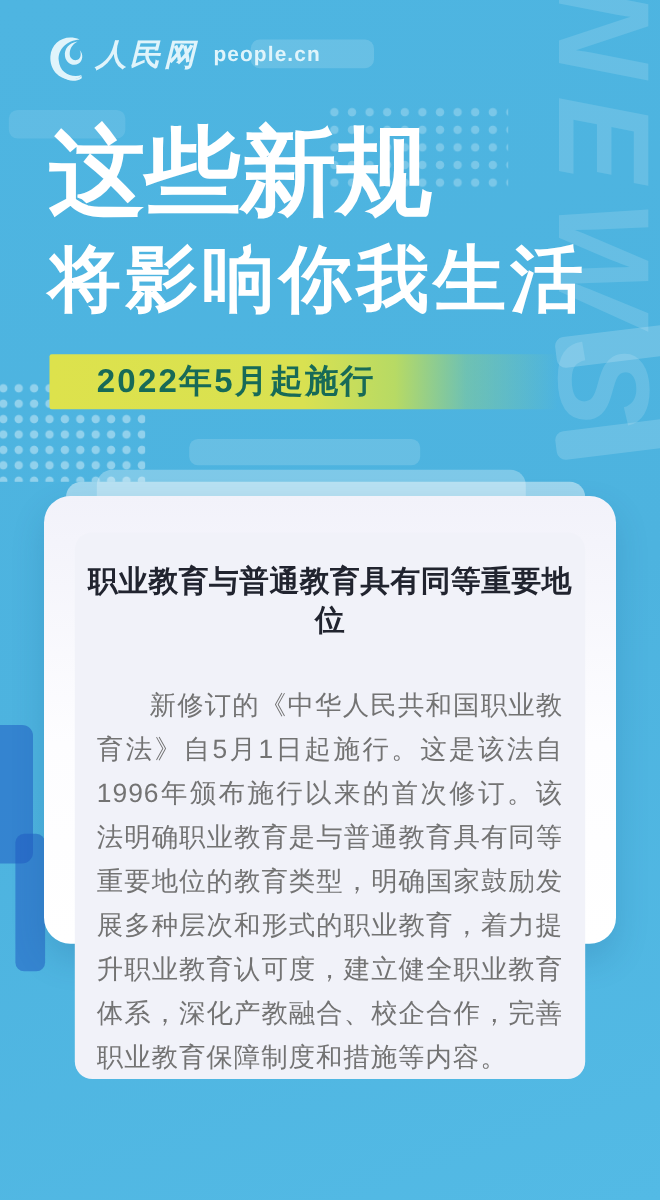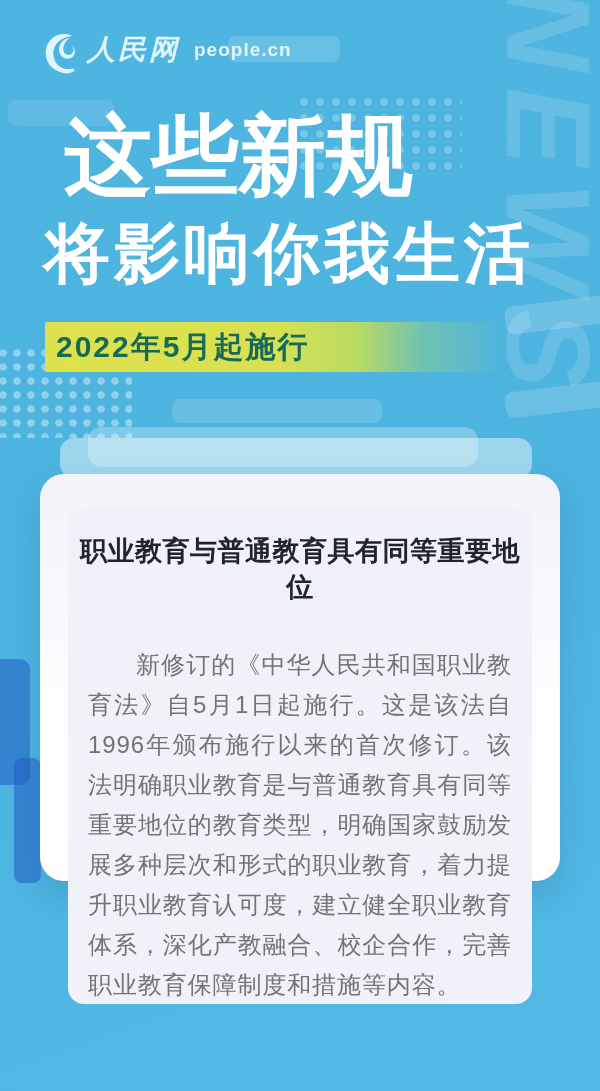--- a/index.html
+++ b/index.html
@@ -33,33 +33,33 @@
   .blue-rect-b{left:14px;top:758px;width:27px;height:125px;border-radius:8px;}
   
   .logo{position:absolute;left:42px;top:28px;display:flex;align-items:flex-start;gap:7px;
     color:#e0f4fb;z-index:5;}
   .logo-icon{width:38px;height:50px;}
   .logo-texts{display:flex;flex-direction:row;line-height:1;margin-top:8px;}
   .logo-cn{font-size:28px;font-weight:700;font-style:italic;letter-spacing:3px;}
   .logo-en{font-size:19px;font-weight:700;letter-spacing:1px;margin-top:4px;margin-left:14px;}
   
   .title{position:absolute;left:44px;top:112px;color:#ffffff;z-index:4;line-height:1;}
-  .title-l1{font-size:88px;font-weight:900;letter-spacing:-1px;margin-left:20px;}
+  .title-l1{font-size:88px;font-weight:900;letter-spacing:-1px;}
   .title-l2{font-size:66px;font-weight:900;letter-spacing:4px;margin-top:20px;}
   
   .badge{position:absolute;left:45px;top:322px;width:462px;height:50px;line-height:50px;
-    box-sizing:border-box;padding-left:11px;z-index:3;border-radius:2px;
+    box-sizing:border-box;padding-left:43px;z-index:3;border-radius:2px;
     font-size:30px;font-weight:700;letter-spacing:2px;color:#176a57;
     background:linear-gradient(90deg,#dde24c 0%,#d9e151 50%,#b7da64 68%,
       rgba(150,210,125,0.45) 82%,rgba(120,205,160,0) 100%);}
   
   .stack{position:absolute;border-radius:14px;z-index:5;}
   .stack-1{left:88px;top:427px;width:390px;height:40px;background:rgba(255,255,255,0.28);}
   .stack-2{left:60px;top:438px;width:472px;height:40px;background:rgba(255,255,255,0.45);}
-  .card{position:absolute;left:40px;top:474px;width:520px;height:407px;border-radius:24px;
+  .card{position:absolute;left:40px;top:451px;width:520px;height:407px;border-radius:24px;
     background:linear-gradient(180deg,#f2f2fa 0%,#fdfdff 55%,#ffffff 100%);
     box-shadow:0 14px 30px rgba(25,80,125,0.18);z-index:6;}
   .card-inner{position:absolute;left:28px;top:33px;width:464px;height:497px;
     border-radius:16px;background:#f1f2f9;box-sizing:border-box;}
   .card-headline{margin-top:26px;text-align:center;font-size:27px;font-weight:800;
     letter-spacing:0.5px;color:#21242f;}
   .card-body{margin:40px 20px 0;font-size:24px;line-height:40px;letter-spacing:0.9px;
     color:#737373;text-align:justify;text-indent:2em;}
 </style>
 </head>

